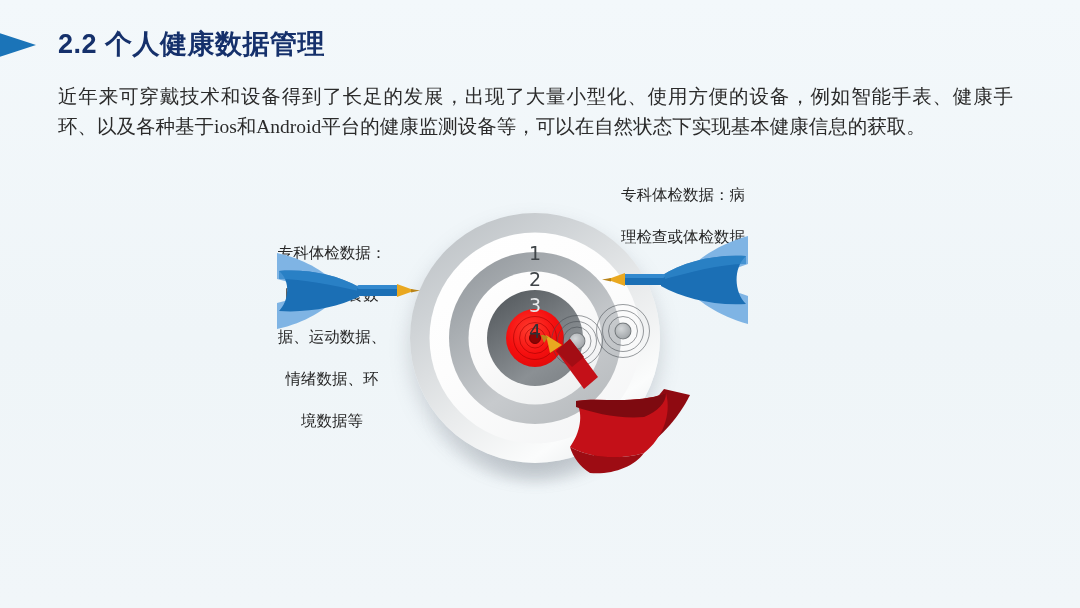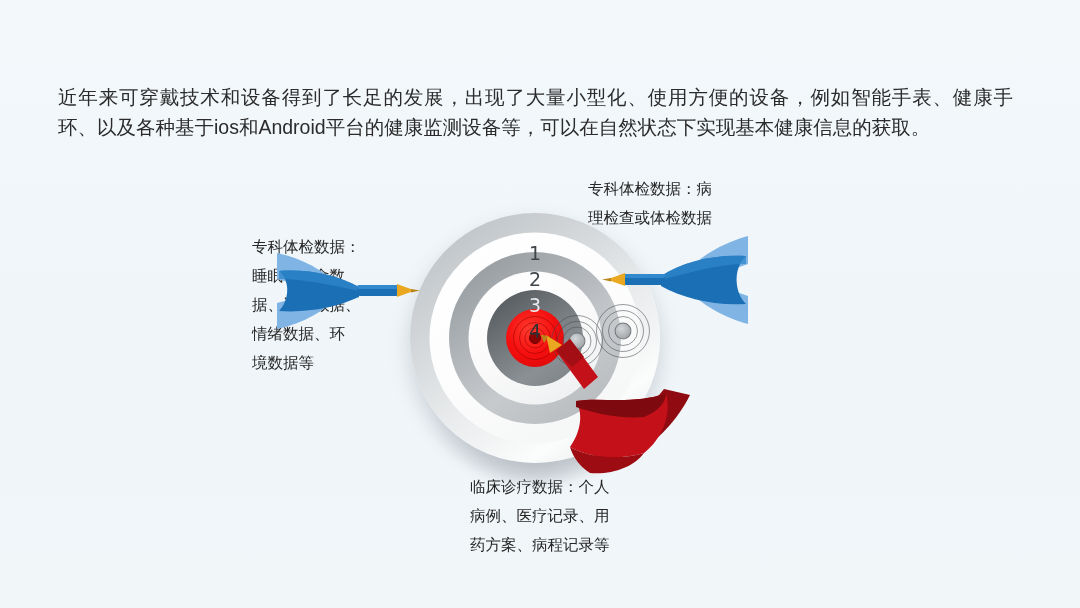--- a/index.html
+++ b/index.html
@@ -51,21 +51,21 @@
     letter-spacing: 0.5px;
     white-space: nowrap;
   }
 
   
   #body-paragraph {
     position: absolute;
     left: 58px;
     top: 82px;
     width: 955px;
-    font-family: Liberation Sans, sans-serif;
+    font-family: Liberation Serif, serif;
     font-size: 19.5px;
     line-height: 30px;
     color: #2b2b2b;
     text-align: justify;
   }
 
   
   #figure {
     position: absolute;
     left: 0;
@@ -172,50 +172,52 @@
     border: 1px solid rgba(60,65,70,0.5);
   }
   #impact-left  { left: 182px; top: 153px; }
   #impact-right { left: 228px; top: 143px; }
 
   
   .callout {
     position: absolute;
     font-family: Liberation Sans, sans-serif;
     font-size: 15.5px;
-    line-height: 29px;
+    line-height: 42px;
     color: #262626;
     white-space: pre-line;
+    text-align: center;
   }
   #callout-daily     { left: 252px; top: 72px;  width: 160px; }
   #callout-specialty { left: 588px; top: 14px;  width: 190px; }
   #callout-clinical  { left: 470px; top: 312px; width: 200px; }
 </style>
 </head>
 <body>
 
 <div id="slide">
 
+  <div id="header-bar">
+    <div id="header-arrow"></div>
+    <div id="page-title">2.2 个人健康数据管理</div>
+  </div>
 
   <div id="body-paragraph">近年来可穿戴技术和设备得到了长足的发展，出现了大量小型化、使用方便的设备，例如智能手表、健康手环、以及各种基于ios和Android平台的健康监测设备等，可以在自然状态下实现基本健康信息的获取。</div>
 
   <div id="figure">
 
     <div class="callout" id="callout-daily">专科体检数据：
 睡眠、饮食数
 据、运动数据、
 情绪数据、环
 境数据等</div>
 
     <div class="callout" id="callout-specialty">专科体检数据：病
 理检查或体检数据</div>
 
-    <div class="callout" id="callout-clinical">临床诊疗数据：个人
-病例、医疗记录、用
-药方案、病程记录等</div>
 
     <div id="target-wrap">
       <div class="ring" id="ring-shadow"></div>
       <div class="ring" id="ring-1"></div>
       <div class="ring" id="ring-2"></div>
       <div class="ring" id="ring-3"></div>
       <div class="ring" id="ring-4"></div>
       <div class="ring" id="ring-5"></div>
       <div class="ring" id="ring-bull">
         <div class="bull-groove" style="width:42px;height:42px;"></div>

